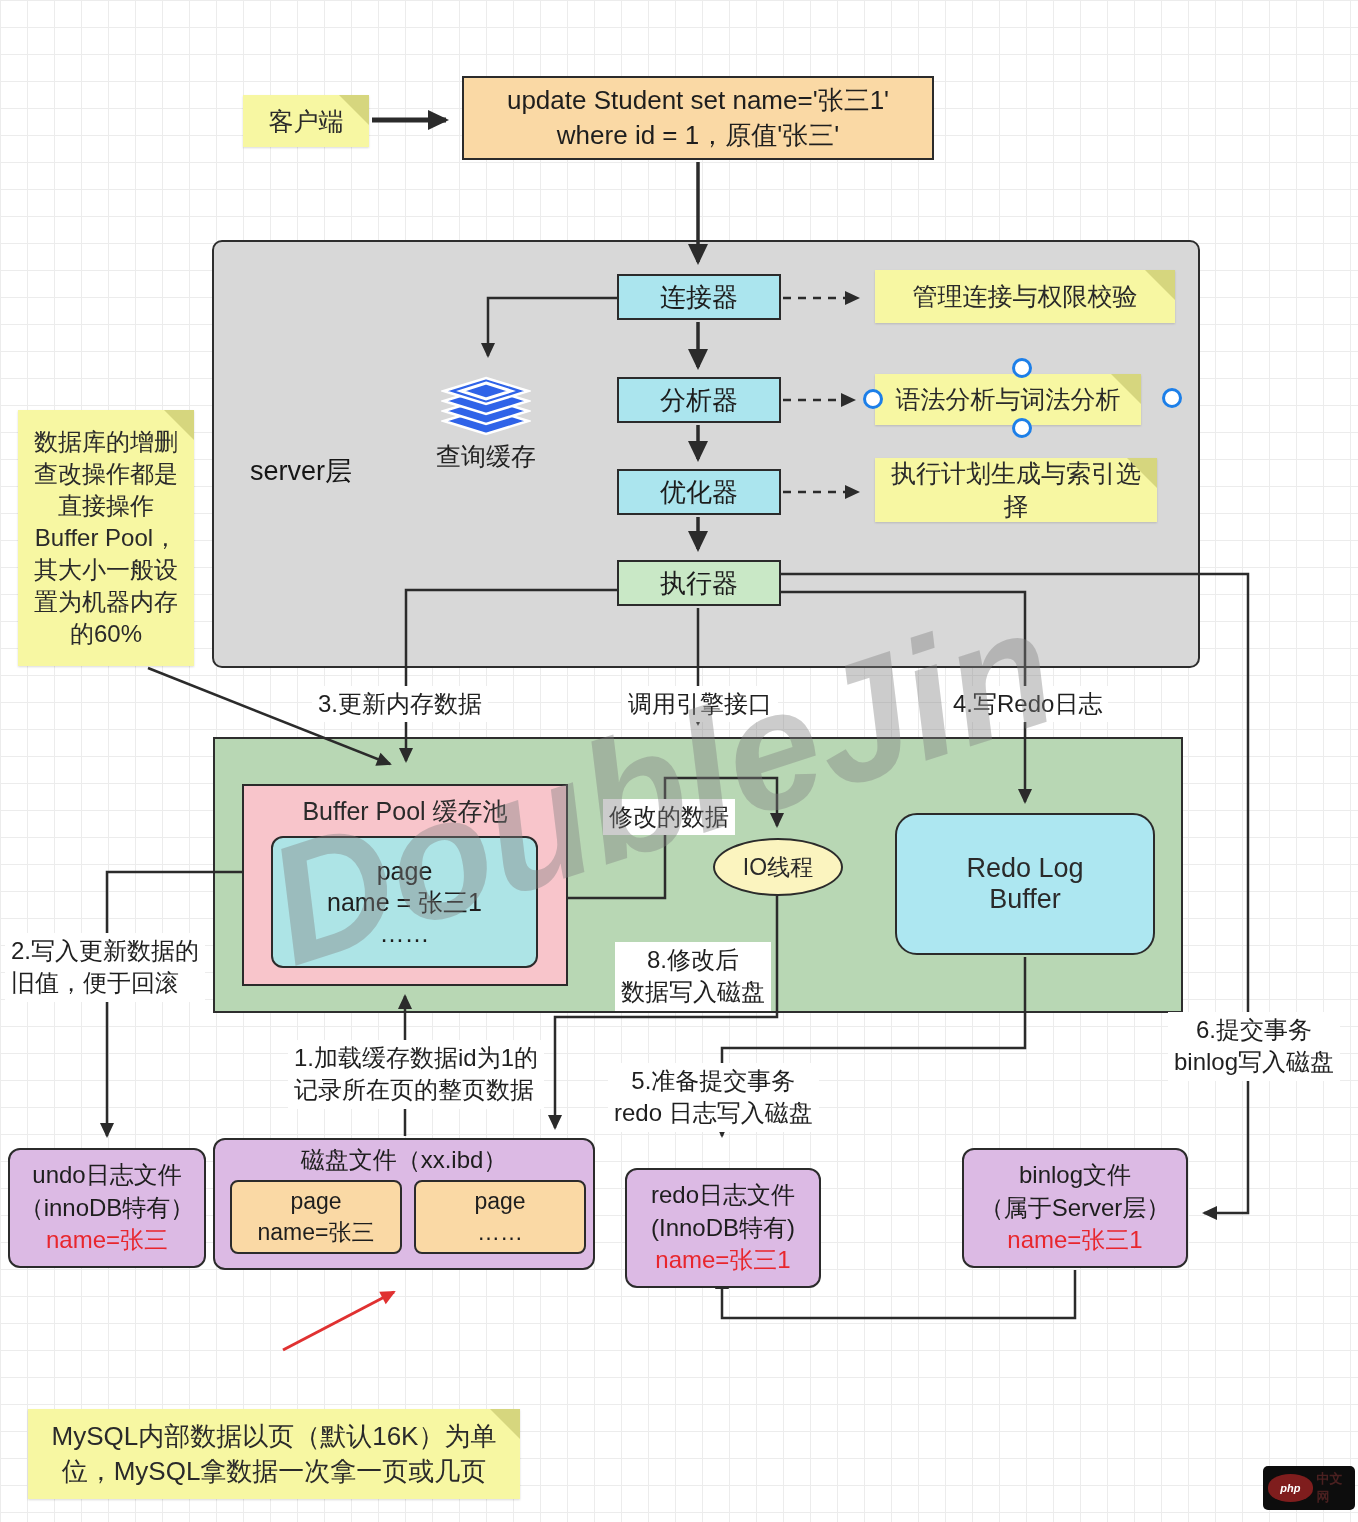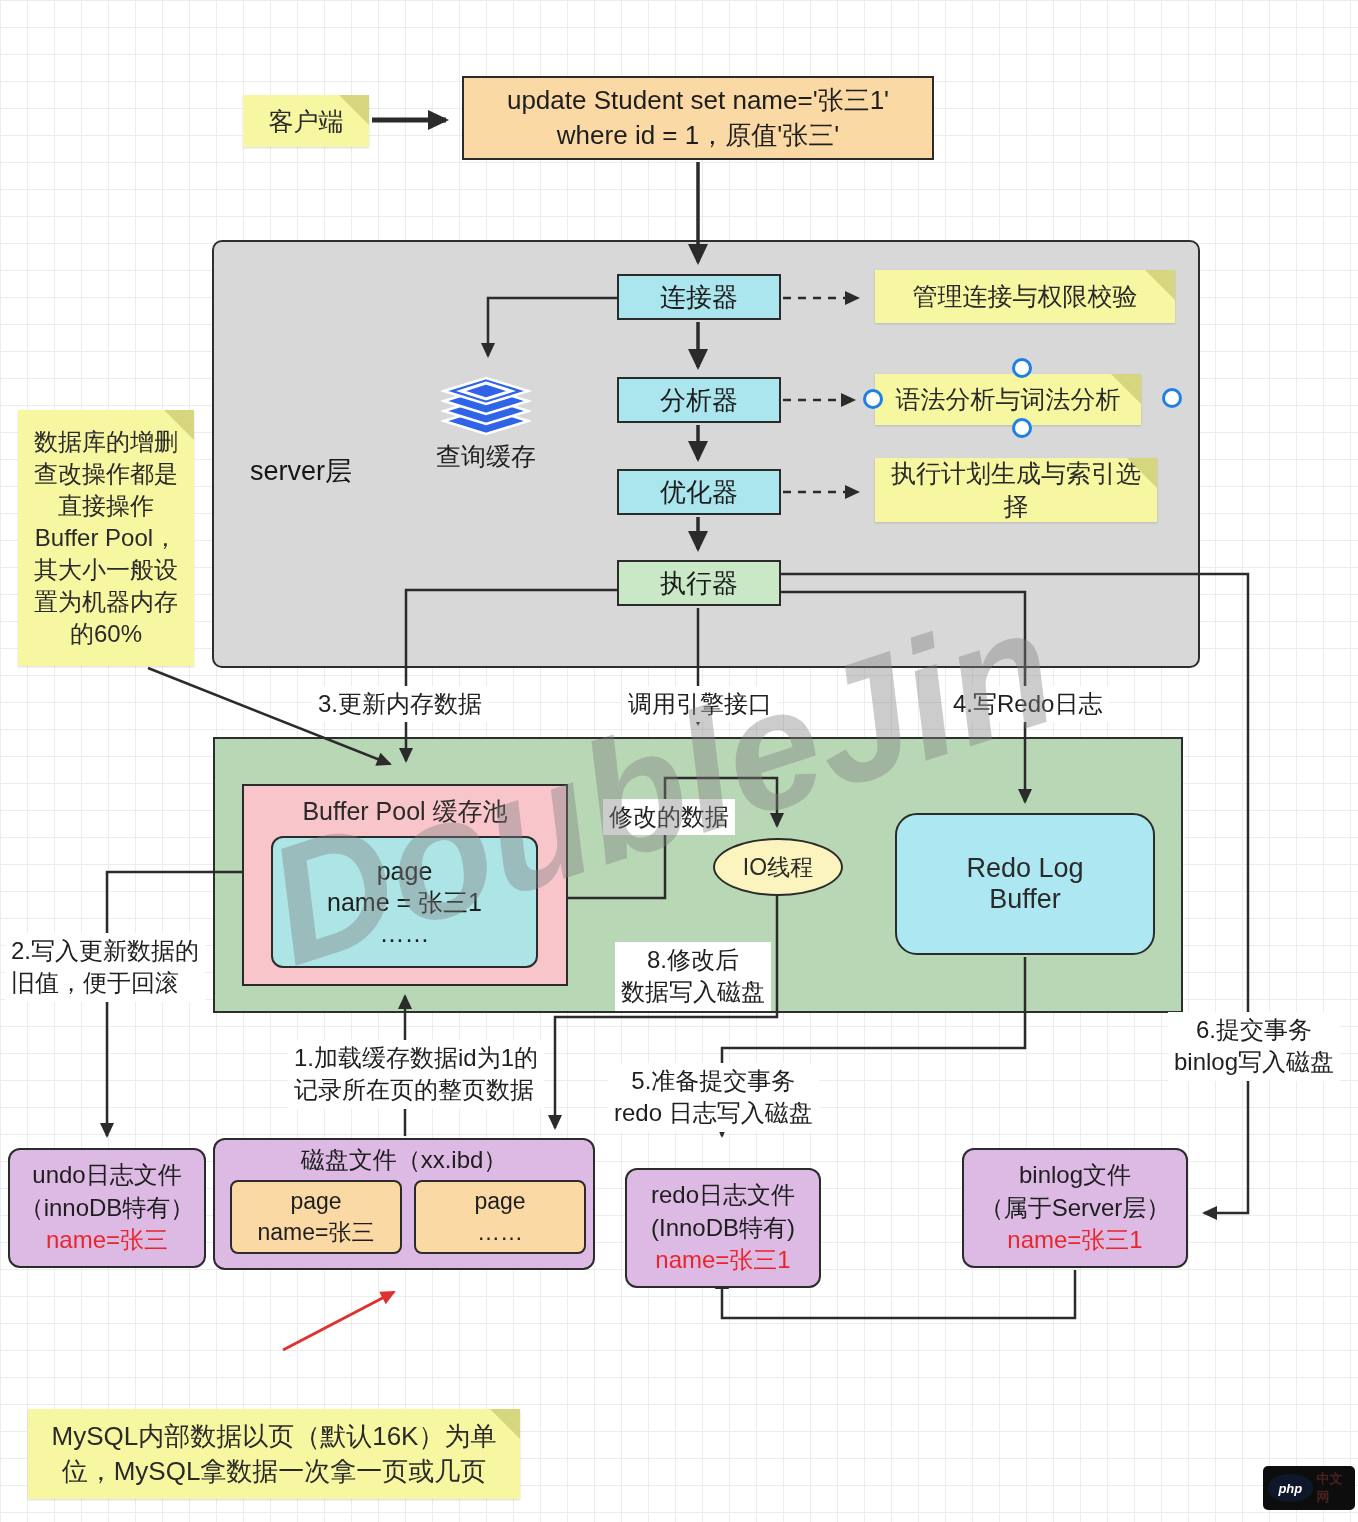--- a/index.html
+++ b/index.html
@@ -54,23 +54,23 @@
     color:rgba(128,128,128,.40);
     transform:rotate(-18deg);
     pointer-events:none;white-space:nowrap;
   }
   .handle{
     width:20px;height:20px;border-radius:50%;
     background:#fff;border:3.5px solid #1d7fe8;
   }
   #php-logo{background:#0d0d0d;border-radius:5px;display:flex;align-items:center;padding:0 5px;gap:4px;}
   #php-logo .ball{
-    background:#0f172a;border-radius:50%/46%;width:52px;height:28px;
+    background:#7f1d1d;border-radius:50%/46%;width:52px;height:28px;
     display:flex;align-items:center;justify-content:center;
-    color:#fff;font-style:italic;font-weight:bold;font-size:13px;
+    color:#fff;font-style:italic;font-weight:bold;font-size:11px;
   }
   #php-logo .suffix{color:#4a2020;font-size:13px;font-weight:bold;}
 </style>
 </head>
 <body>
 
 <div id="canvas">
 
   <div class="abs bigbox grayfill z1" style="left:212px;top:240px;width:988px;height:428px;"></div>
   <div class="abs bigbox greenfill z1" style="left:213px;top:737px;width:970px;height:276px;"></div>

